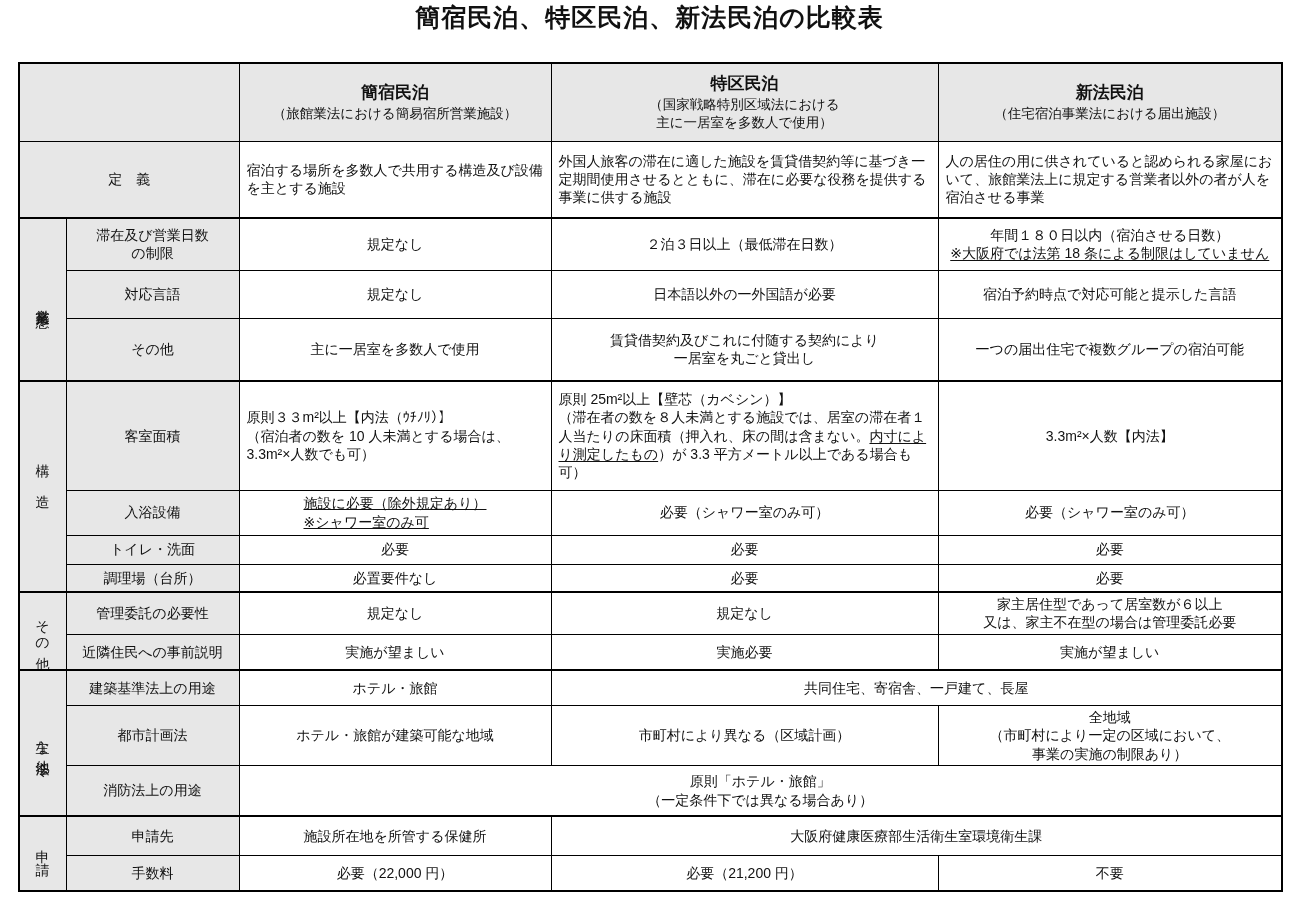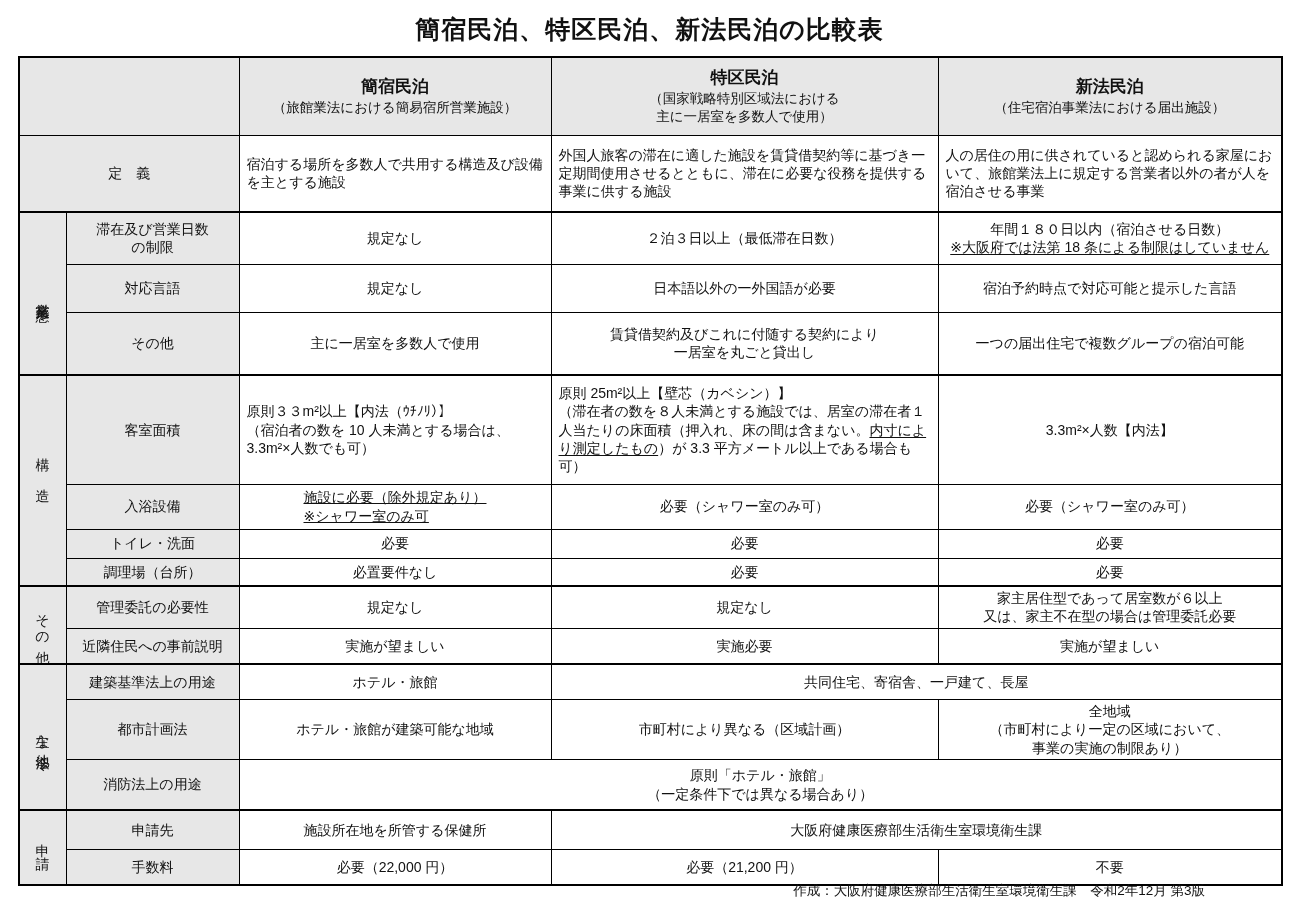--- a/index.html
+++ b/index.html
@@ -8,25 +8,25 @@
     --text-color:#111111;
   }
   *{box-sizing:border-box;}
   html,body{margin:0;padding:0;}
   body{
     width:1299px;height:919px;background:#ffffff;color:var(--text-color);
     font-family:"Liberation Sans","DejaVu Sans",sans-serif;
   }
   .page{position:relative;width:1299px;height:919px;overflow:hidden;}
   .title{
-    margin:0;padding-top:13px;text-align:center;
+    margin:0;padding-top:1px;text-align:center;
     font-size:25px;font-weight:bold;letter-spacing:1px;
   }
   table.cmp{
-    position:absolute;left:18px;top:56px;width:1263px;
+    position:absolute;left:18px;top:62px;width:1263px;
     border-collapse:collapse;table-layout:fixed;
     border:2px solid var(--border-color);
   }
   td{
     border:1px solid var(--border-color);
     padding:2px 7px;font-size:14px;line-height:1.32;
     text-align:center;vertical-align:middle;overflow:hidden;
   }
   tr.gtop > td{border-top:2px solid var(--border-color);}
   .gray{background:var(--header-bg);}
@@ -224,15 +224,14 @@
     <tr style="height:35px">
       <td class="gray">手数料</td>
       <td>必要（22,000 円）</td>
       <td>必要（21,200 円）</td>
       <td>不要</td>
     </tr>
 
   </tbody>
     </table>
 
-  <div class="footer">作成：大阪府健康医療部生活衛生室環境衛生課　令和2年12月 第3版</div>
 
 </div>
 
 </body></html>

